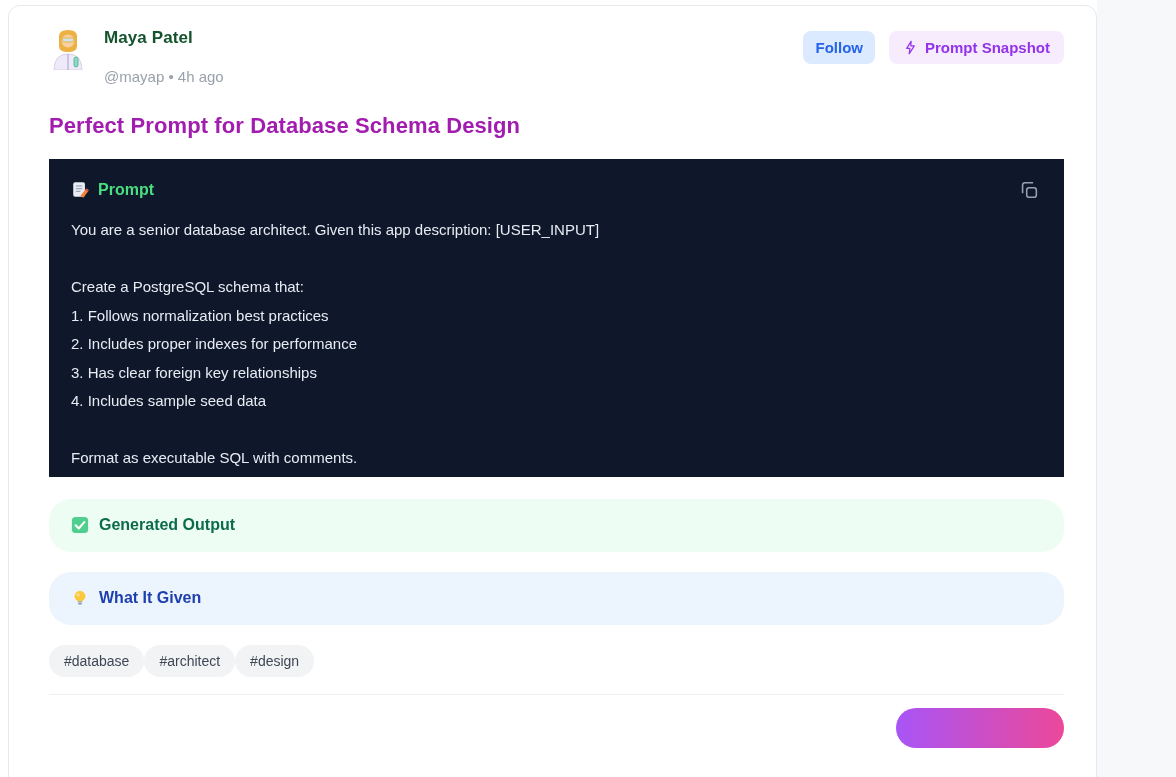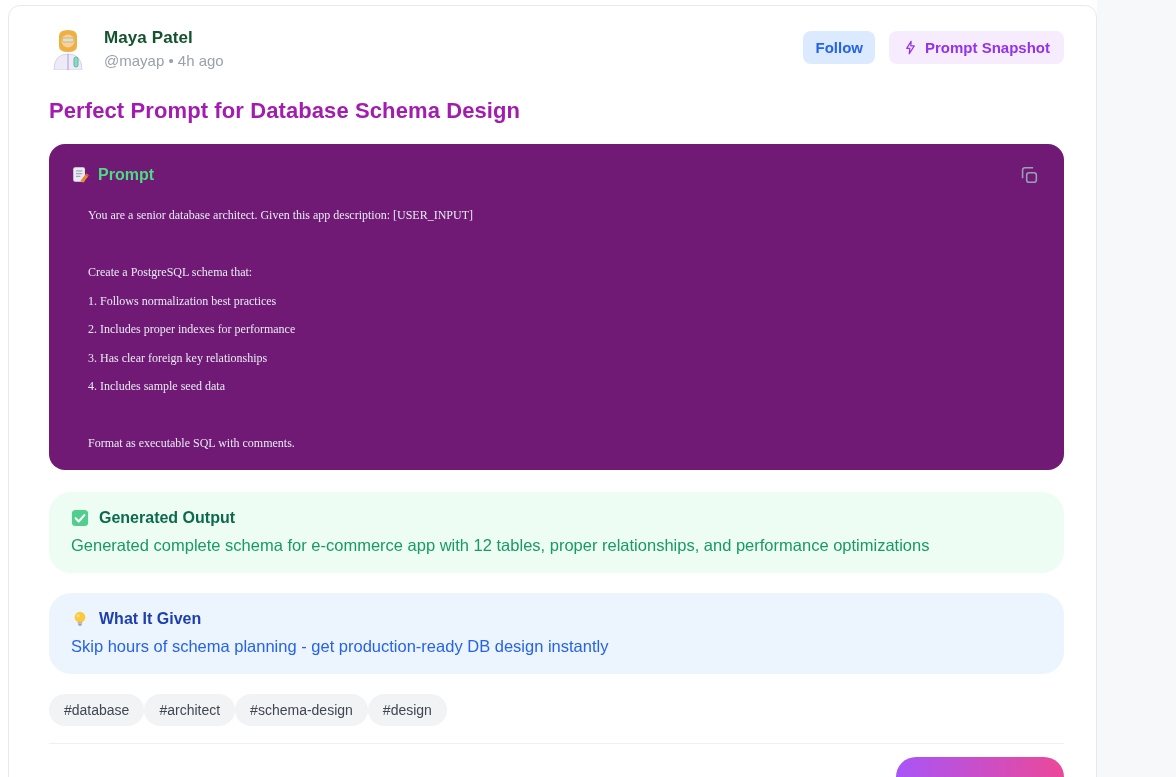--- a/index.html
+++ b/index.html
@@ -15,41 +15,41 @@
     position: absolute; left: 8px; top: 5px; width: 1089px; height: 1200px;
     background: #ffffff; border: 1px solid #e7e9ee; border-radius: 12px;
     padding: 22px 32px 40px 40px;
   }
 
   
   .post-header { display: flex; align-items: flex-start; }
   .avatar { width: 38px; height: 40px; flex: 0 0 auto; margin-top: 2px; }
   .author-info { margin-left: 17px; }
   .author-name { font-size: 17px; font-weight: 700; color: #14532d; letter-spacing: .1px; }
-  .author-meta { font-size: 15px; color: #9aa1ac; margin-top: 4px; }
+  .author-meta { font-size: 15px; color: #9aa1ac; margin-top: 20px; }
   .header-spacer { flex: 1; }
   .btn { border: none; cursor: pointer; font-family: inherit; border-radius: 8px;
          font-size: 15px; font-weight: 600; display: inline-flex; align-items: center; gap: 7px; }
   .btn-follow { background: #dbeafe; color: #2563eb; padding: 8px 12px; margin-top: 3px; }
   .btn-snapshot { background: #f6ecfe; color: #9333ea; padding: 8px 14px; margin-top: 3px; margin-left: 14px; }
   .bolt-svg { width: 15px; height: 15px; display: block; }
 
   
   .post-title { margin-top: 28px; font-size: 22px; font-weight: 700; color: #a21caf; letter-spacing: .1px; }
 
   
-  .prompt-block { margin-top: 20px; background: #701a75; border-radius: 16px; padding: 18px 22px 12px 22px; }
+  .prompt-block { margin-top: 20px; background: #0f172a; border-radius: 0; padding: 18px 22px 4px 22px; }
   .prompt-head { display: flex; align-items: center; }
   .memo-svg { width: 18px; height: 18px; display: block; }
   .prompt-label { margin-left: 9px; font-size: 16px; font-weight: 700; color: #4ade80; }
   .copy-btn { margin-left: auto; background: none; border: none; cursor: pointer; padding: 2px; }
   .copy-svg { width: 22px; height: 22px; display: block; }
   .prompt-text {
-    margin-top: 13px; font-family: Liberation Serif, serif;
-    font-size: 12px; line-height: 28.5px; color: #e7ecf3; white-space: pre-wrap; margin-left: 17px;
+    margin-top: 13px; font-family: Liberation Sans, sans-serif;
+    font-size: 15px; line-height: 28.5px; color: #e7ecf3; white-space: pre-wrap;
   }
 
   
   .info-box { border-radius: 22px; padding: 17px 22px 18px 22px; }
   .box-green { margin-top: 22px; background: #eefdf3; }
   .box-blue  { margin-top: 20px; background: #ecf4fe; }
   .box-head { display: flex; align-items: center; gap: 10px; }
   .box-icon-svg { width: 18px; height: 18px; display: block; }
   .box-title { font-size: 16px; font-weight: 700; }
   .box-green .box-title { color: #0d6b4d; }
@@ -139,42 +139,39 @@
   <section class="info-box box-green">
     <div class="box-head">
       <span>
         <svg class="box-icon-svg" viewBox="0 0 20 20">
           <rect x="1" y="1" width="18" height="18" rx="4" fill="#4fce8d"></rect>
           <path d="M5.2 10.4 L8.6 13.8 L14.8 6.8" stroke="#ffffff" stroke-width="2.4" fill="none" stroke-linecap="round" stroke-linejoin="round"></path>
         </svg>
       </span>
       <span class="box-title">Generated Output</span>
     </div>
-    <div class="box-body">Generated complete schema for e-commerce app with 12 tables, proper relationships, and performance optimizations</div>
   </section>
 
   <section class="info-box box-blue">
     <div class="box-head">
       <span>
         <svg class="box-icon-svg" viewBox="0 0 20 20">
           <circle cx="10" cy="8" r="6" fill="#fcc93d"></circle>
           <circle cx="8" cy="6.5" r="1.8" fill="#fde28a"></circle>
           <rect x="7.4" y="13.2" width="5.2" height="2.2" rx="1" fill="#aab2bd"></rect>
           <rect x="7.9" y="15.6" width="4.2" height="1.8" rx="0.9" fill="#98a1ad"></rect>
         </svg>
       </span>
       <span class="box-title">What It Given</span>
     </div>
-    <div class="box-body">Skip hours of schema planning - get production-ready DB design instantly</div>
   </section>
 
   <div class="tag-row">
     <span class="tag-pill">#database</span>
     <span class="tag-pill">#architect</span>
-    <span class="tag-pill">#schema-design</span>
     <span class="tag-pill">#design</span>
   </div>
 
   <hr class="post-divider">
 
   <div class="footer-actions">
     <button class="btn-gradient"></button>
   </div>
 
 </article>

